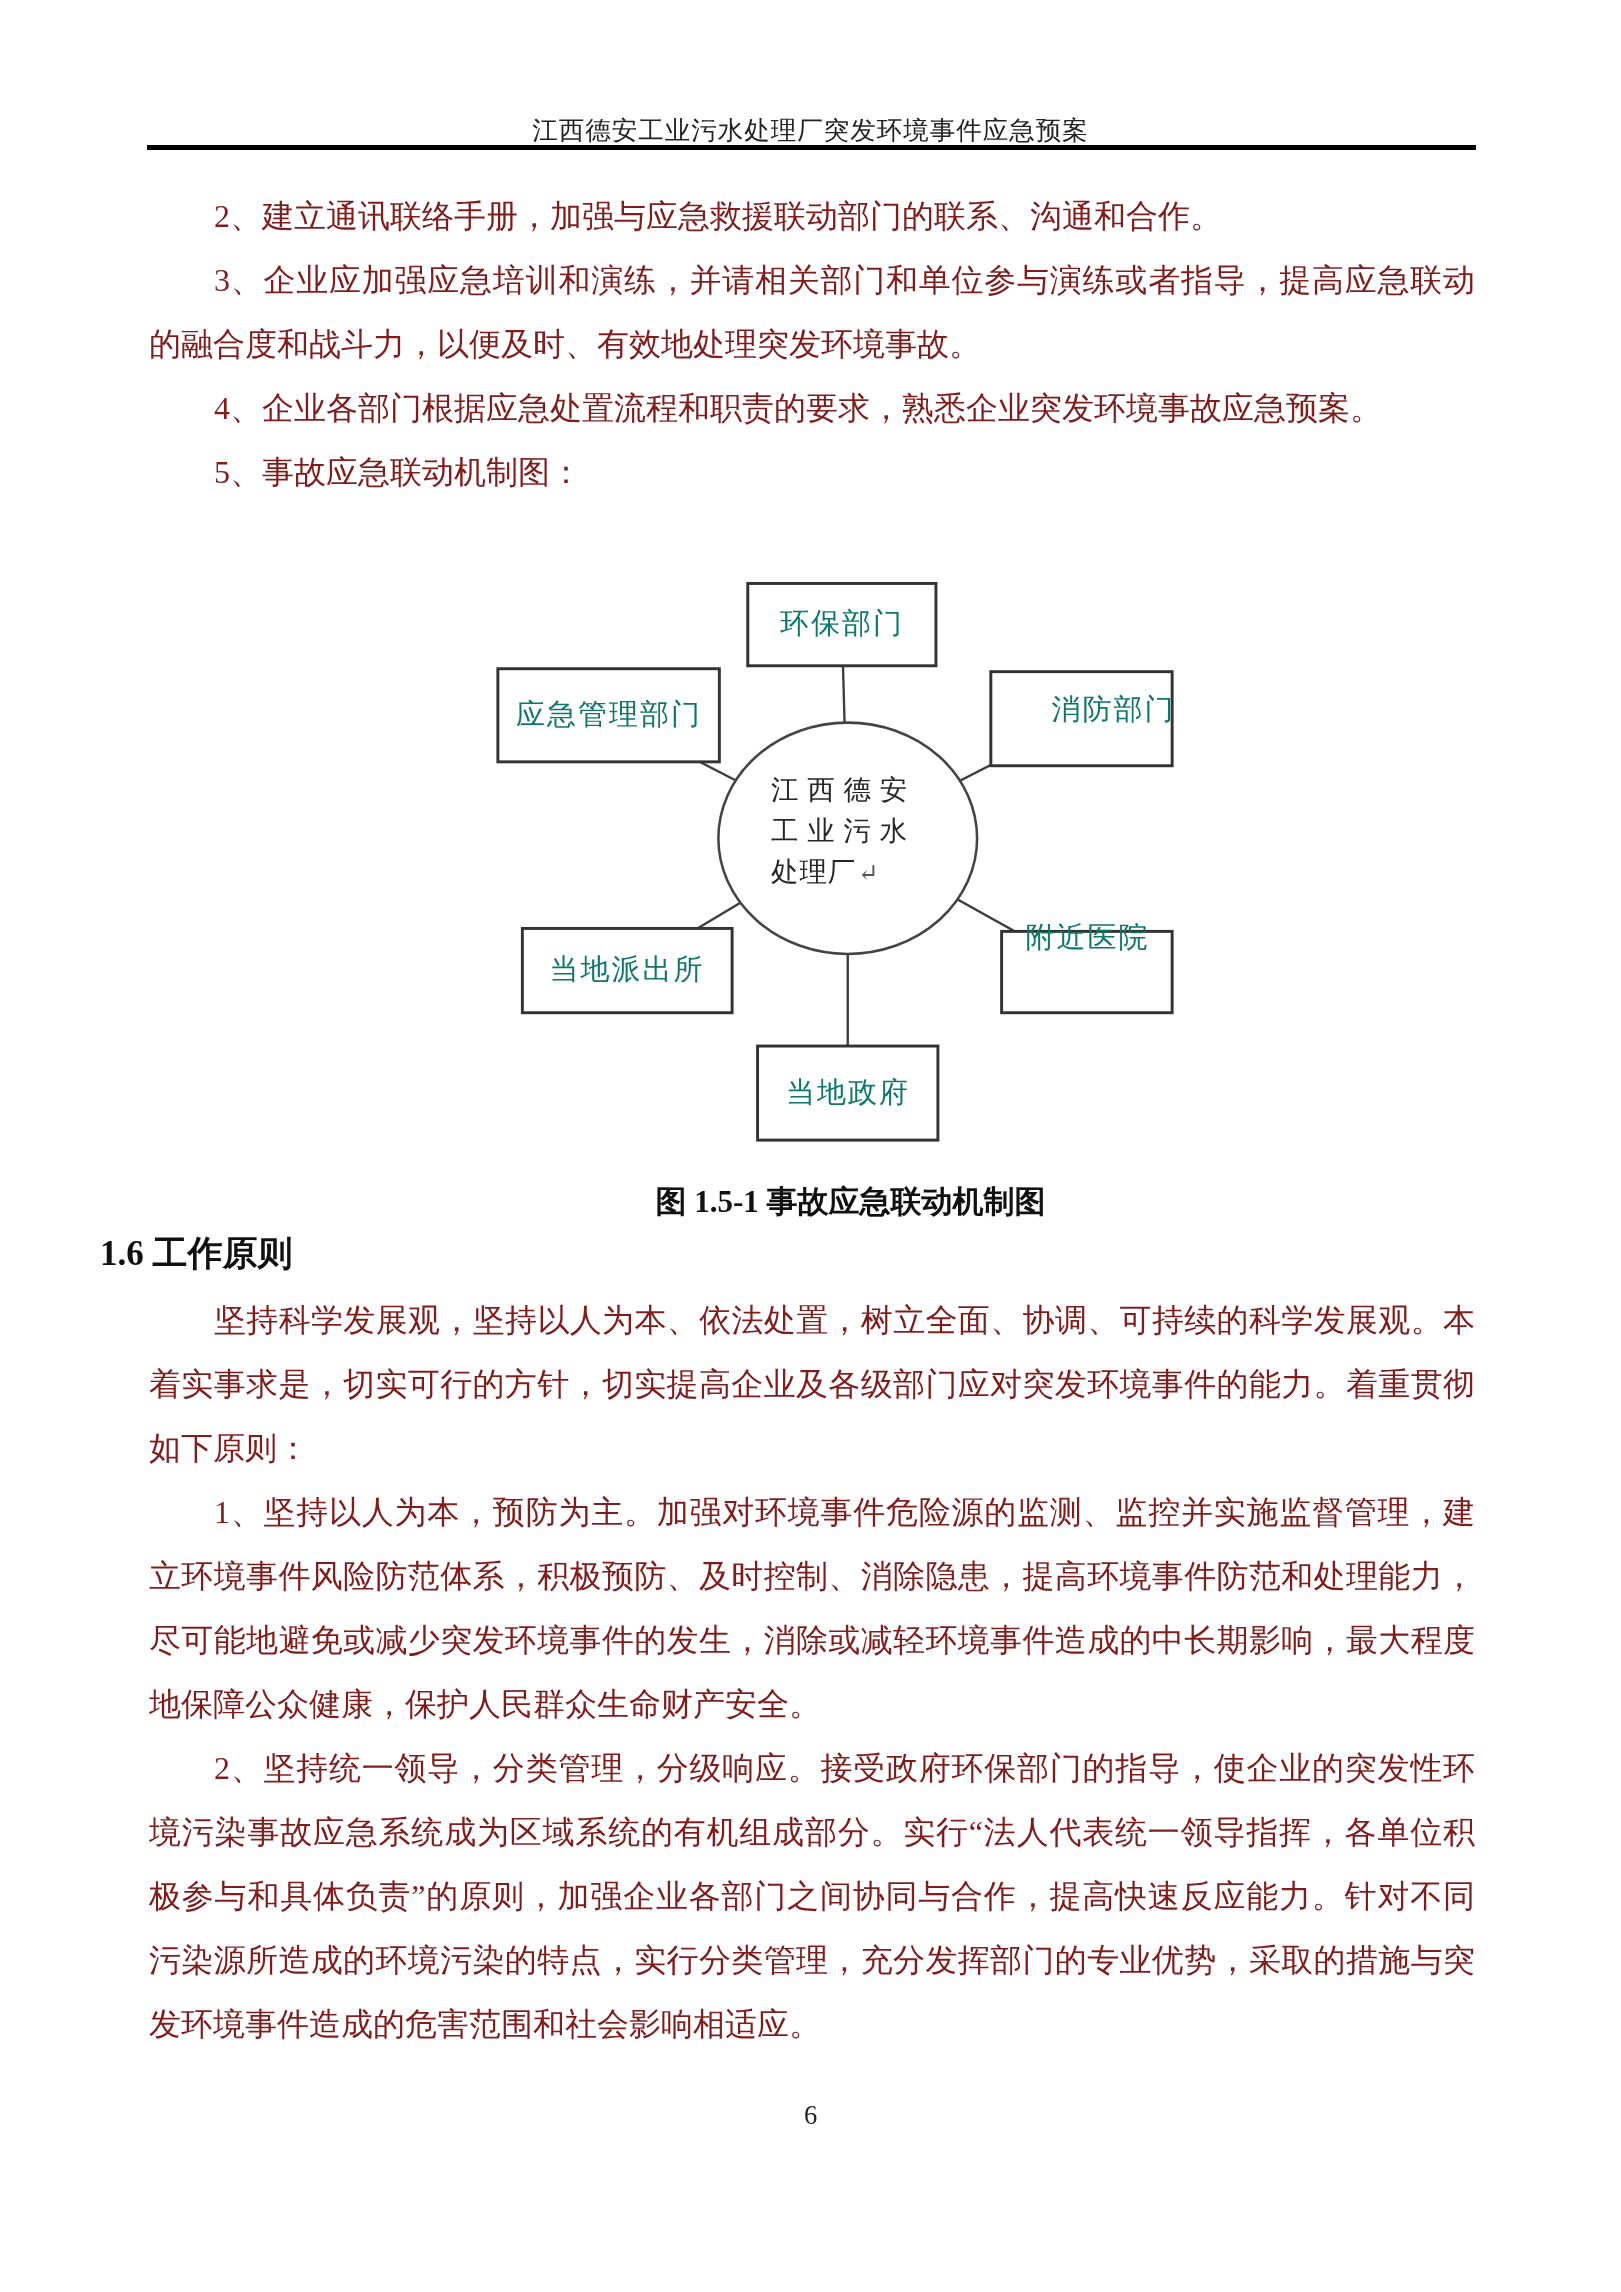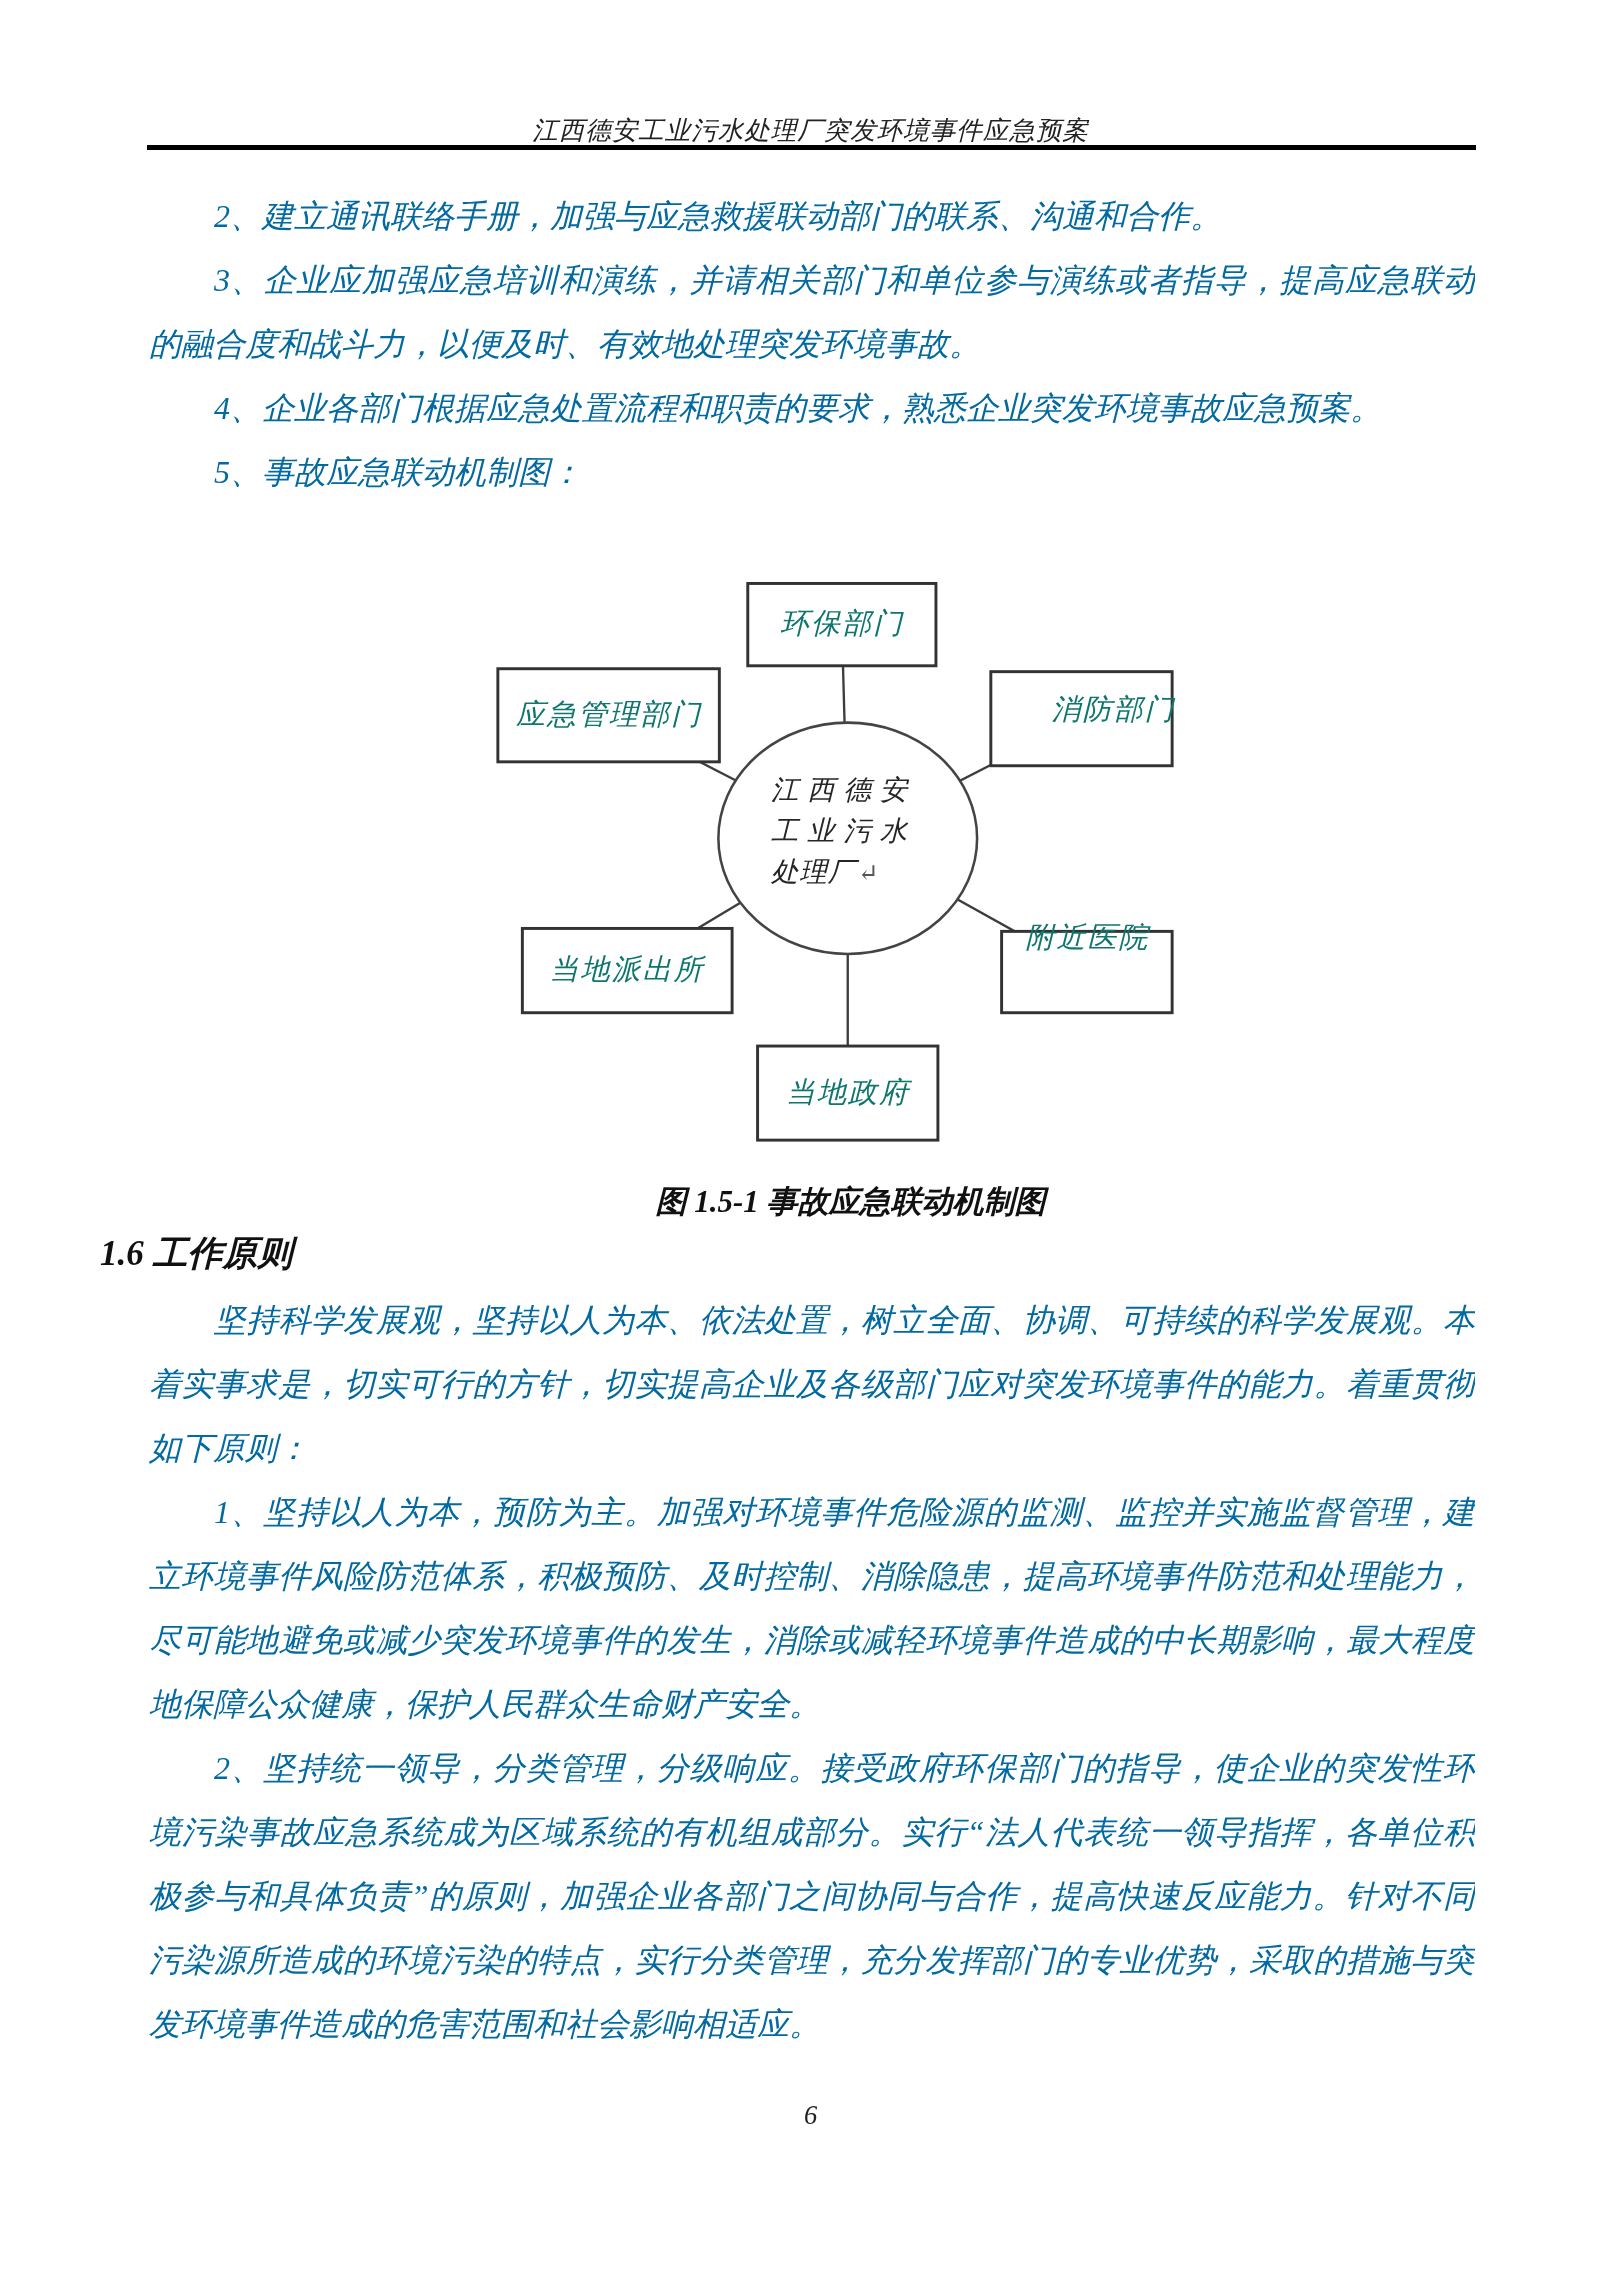--- a/index.html
+++ b/index.html
@@ -3,36 +3,35 @@
 <meta charset="utf-8">
 <style>
   html,body{margin:0;padding:0;background:#888;}
   .page{
     position:relative;
     width:1621px;height:2293px;
     background:#ffffff;
     overflow:hidden;
     font-family:"Liberation Serif","DejaVu Serif",serif;
     color:#151515;
-    font-style:italic;
   }
   
   .hdr-title{
     position:absolute;top:116px;left:0;width:100%;
     text-align:center;font-size:25.5px;line-height:29px;color:#222;
     letter-spacing:1px;
   }
   .hdr-rule{
     position:absolute;left:147px;top:145px;width:1329px;height:4.9px;
     background:#000;
   }
   
   .textblock{
     position:absolute;left:149px;width:1326px;
-    font-size:32px;color:#0369a1;
+    font-size:32px;color:#7f1d1d;
   }
   .tb-a{top:184px;}
   .tb-b{top:1288px;}
   .bline{
     height:64px;line-height:64px;
     text-align:left;white-space:nowrap;
   }
   .bline.fill{
     white-space:normal;
     text-align:justify;

